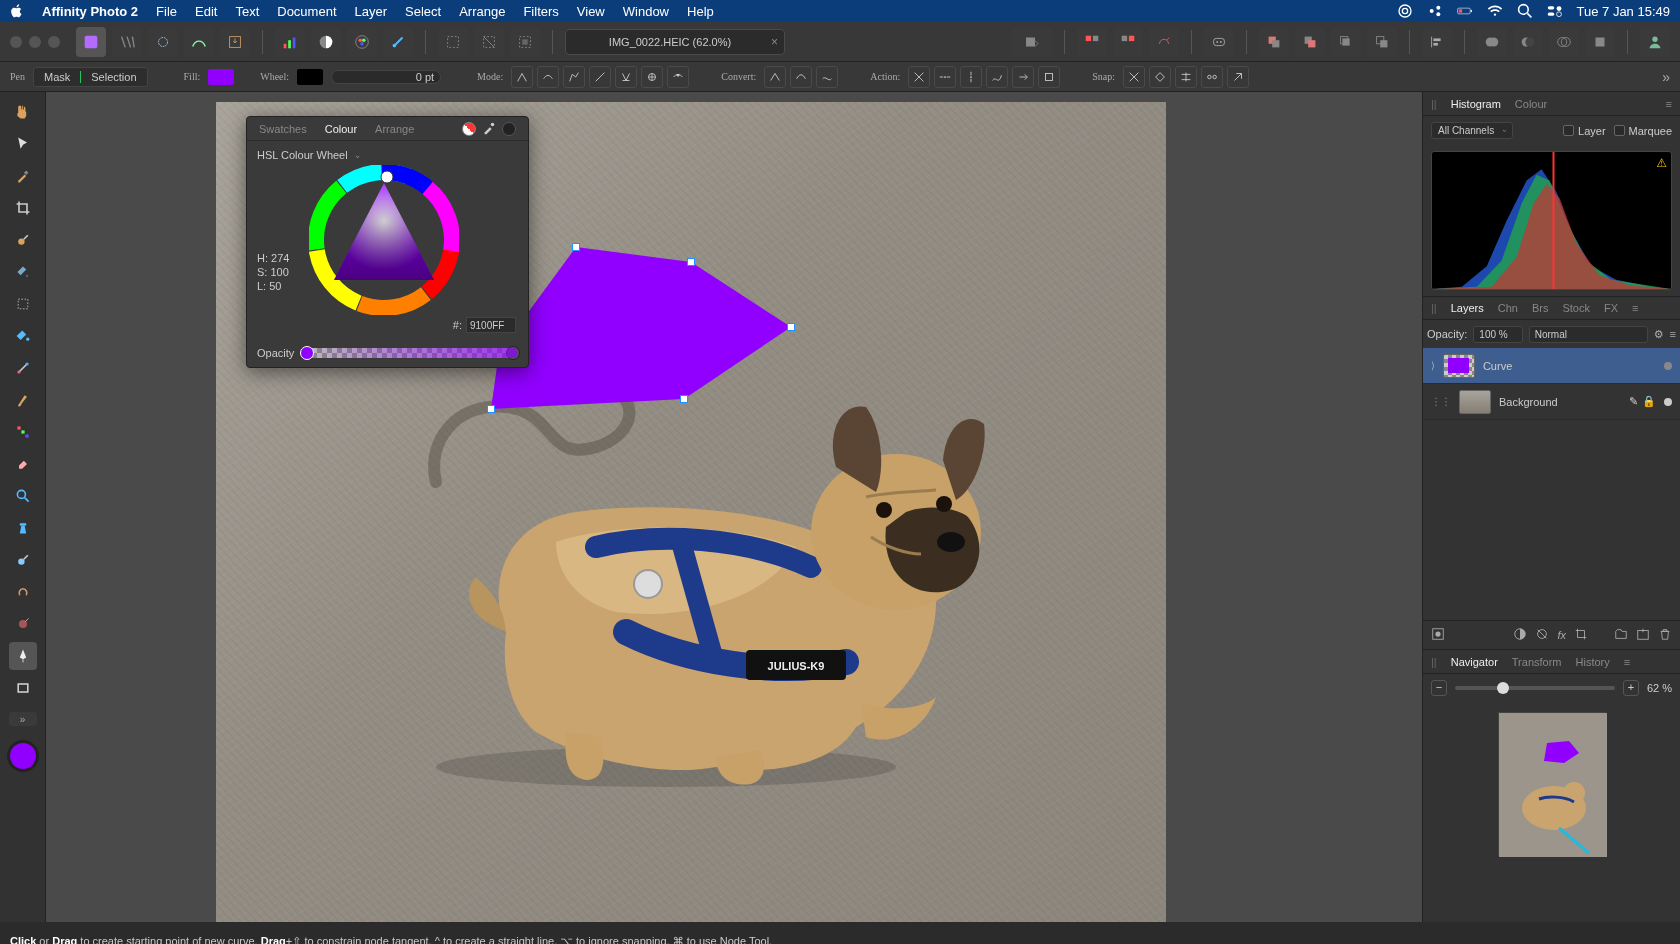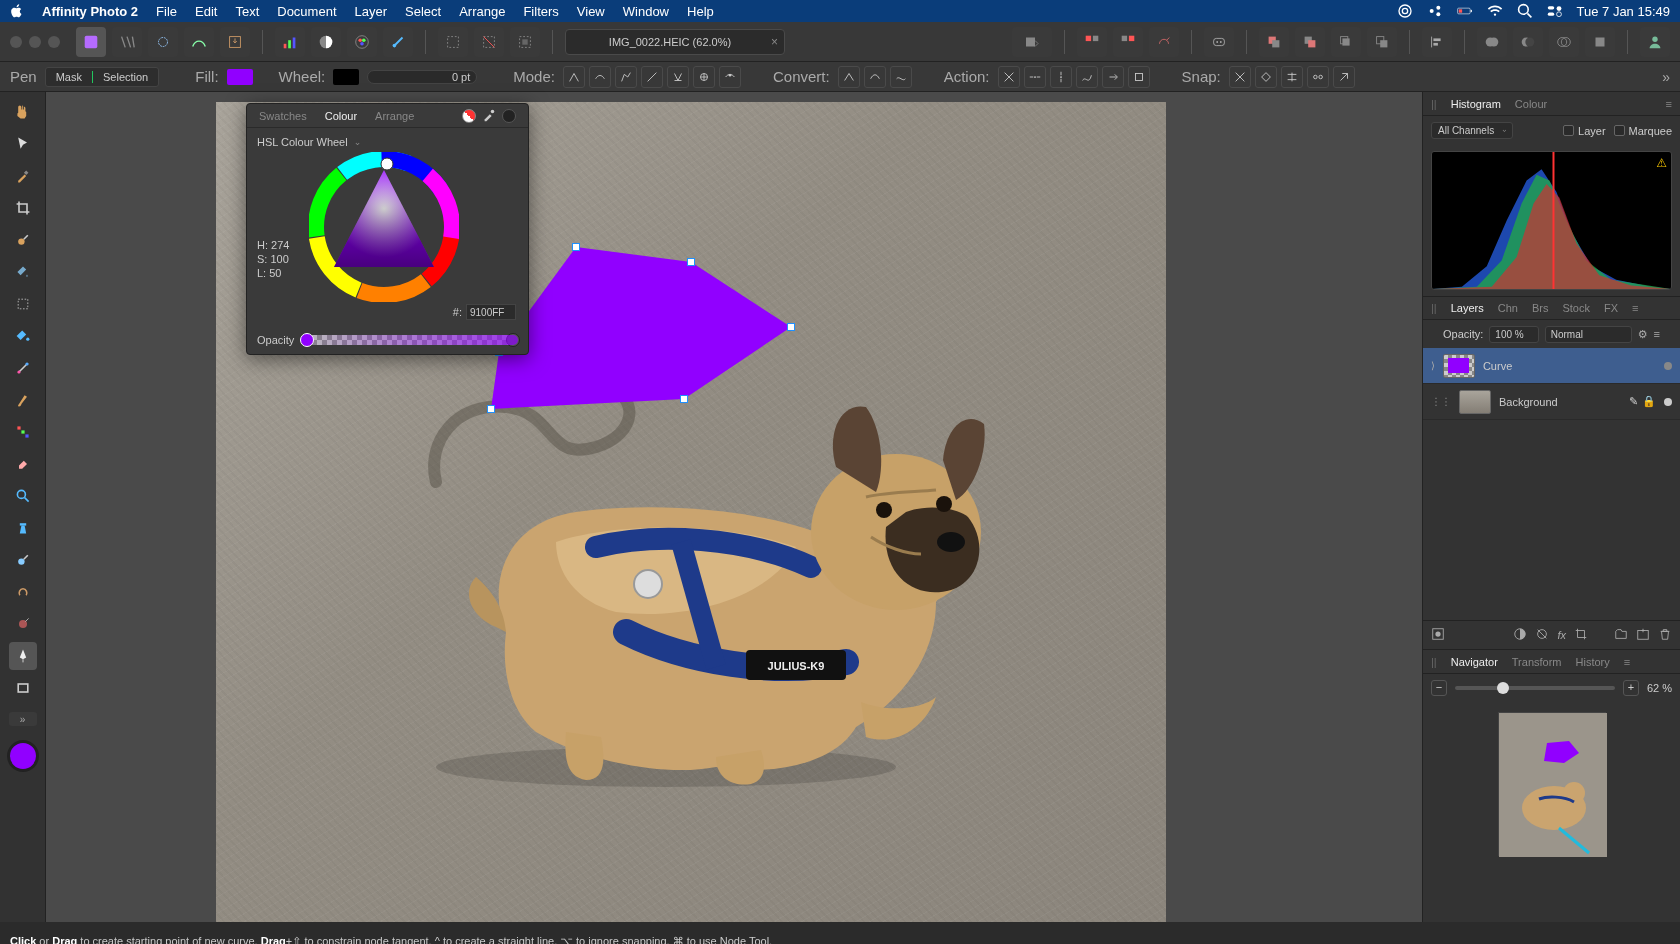--- a/index.html
+++ b/index.html
@@ -18,39 +18,39 @@
 .tb-btn{width:30px;height:30px;background:#3a3a3a;border-radius:4px;display:flex;align-items:center;justify-content:center;}
 .tb-btn.active{background:#555;}
 .tb-sep{width:1px;height:24px;background:#555;margin:0 6px;}
 .doc-tab{background:#2b2b2b;border:1px solid #4a4a4a;border-radius:4px;height:26px;min-width:220px;display:flex;align-items:center;justify-content:center;padding:0 20px 0 10px;position:relative;font-size:11px;color:#aaa;}
 .doc-tab .x{position:absolute;right:6px;font-size:12px;color:#888;}
 .contextbar{height:30px;background:#383838;border-bottom:1px solid #222;display:flex;align-items:center;padding:0 10px;gap:8px;font-size:11px;}
 .ctx-seg{background:#2d2d2d;border:1px solid #444;border-radius:3px;height:20px;display:flex;align-items:center;}
 .ctx-seg span{padding:0 10px;}
 .swatch{width:26px;height:16px;border-radius:2px;}
 .slider-track{width:110px;height:14px;background:#2a2a2a;border:1px solid #444;border-radius:7px;display:flex;align-items:center;justify-content:flex-end;padding-right:6px;font-size:10px;color:#bbb;}
-.ctx-lbl{color:#aaa;font-size:15px;}
+.ctx-lbl{color:#aaa;font-size:10px;font-family:Liberation Serif, serif;}
 .ctx-icon-group{display:flex;gap:4px;}
 .ctx-icon{width:22px;height:22px;border:1px solid #4a4a4a;border-radius:3px;display:flex;align-items:center;justify-content:center;}
 .main{display:flex;height:calc(944px - 22px - 40px - 30px - 22px);}
 .toolbox{width:46px;background:#323232;border-right:1px solid #222;display:flex;flex-direction:column;align-items:center;padding-top:6px;gap:4px;}
 .tool{width:28px;height:28px;border-radius:4px;display:flex;align-items:center;justify-content:center;}
 .tool.active{background:#555;}
 .expand-btn{width:28px;height:14px;background:#3a3a3a;border-radius:3px;display:flex;align-items:center;justify-content:center;margin-top:6px;}
 .color-circle{width:32px;height:32px;border-radius:50%;background:#9100FF;border:3px solid #222;margin-top:10px;}
 .content-area{flex:1;background:#4a4a4a;display:flex;}
 .canvas-wrap{flex:1;position:relative;overflow:hidden;}
 .canvas{position:absolute;left:170px;top:10px;width:950px;height:830px;background:linear-gradient(135deg,#a9a49b 0%, #938d83 40%, #8c867d 100%);}
 .pavement-tex{position:absolute;inset:0;background:repeating-linear-gradient(47deg,rgba(0,0,0,0.03) 0 2px,transparent 2px 6px), repeating-linear-gradient(-31deg,rgba(255,255,255,0.04) 0 1px, transparent 1px 7px);}
 .dog{position:absolute;left:200px;top:230px;width:580px;height:460px;}
 .dog svg{width:100%;height:100%;}
 .shape{position:absolute;left:250px;top:135px;}
 .shape polygon{fill:#9100FF;}
 .node{position:absolute;width:8px;height:8px;background:#fff;border:1px solid #1e90ff;}
-.colour-panel{position:absolute;left:246px;top:103px;width:283px;height:252px;background:#3a3a3a;border:1px solid #222;border-radius:4px;z-index:50;box-shadow:0 4px 20px rgba(0,0,0,0.5);}
+.colour-panel{position:absolute;left:246px;top:116px;width:283px;height:252px;background:#3a3a3a;border:1px solid #222;border-radius:4px;z-index:50;box-shadow:0 4px 20px rgba(0,0,0,0.5);}
 .cp-tabs{height:24px;display:flex;align-items:center;gap:18px;padding:0 12px;border-bottom:1px solid #2a2a2a;}
 .cp-tabs span{color:#888;font-size:11px;}
 .cp-tabs span.active{color:#eee;}
 .cp-tabs .right-icons{margin-left:auto;display:flex;gap:6px;align-items:center;}
 .cp-tabs .circ{width:14px;height:14px;border-radius:50%;}
 .cp-drop{margin:8px 10px;font-size:11px;color:#ccc;display:flex;align-items:center;gap:6px;}
 .cp-drop .chev{color:#888;font-size:9px;}
 .cp-body{display:flex;padding:0 10px;gap:10px;}
 .cp-readout{font-size:10px;color:#bbb;line-height:14px;margin-top:82px;}
 .wheel-wrap{position:relative;width:150px;height:150px;margin-left:10px;margin-top:-4px;}
@@ -70,21 +70,21 @@
 .hist-ctrl{display:flex;align-items:center;gap:8px;}
 .hist-sel{background:#2b2b2b;border:1px solid #444;border-radius:3px;padding:2px 18px 2px 6px;font-size:10px;position:relative;}
 .hist-sel::after{content:"⌃";position:absolute;right:4px;top:1px;font-size:8px;color:#888;transform:rotate(180deg);}
 .chk{display:flex;gap:4px;align-items:center;font-size:10px;color:#aaa;}
 .chk .box{width:11px;height:11px;border:1px solid #666;border-radius:2px;background:#2a2a2a;}
 .hist-body{flex:1;background:#000;border:1px solid #444;border-radius:3px;position:relative;overflow:hidden;}
 .hist-warn{position:absolute;right:4px;top:4px;color:#ffcc00;font-size:12px;}
 .layer-tabs{height:24px;display:flex;align-items:center;padding:0 8px;gap:14px;border-top:1px solid #222;border-bottom:1px solid #222;}
 .layer-tabs span{color:#888;font-size:11px;}
 .layer-tabs span.active{color:#eee;}
-.layer-ctrl{height:28px;display:flex;align-items:center;padding:0 20px;gap:6px;font-size:10px;}
+.layer-ctrl{height:28px;display:flex;align-items:center;padding:0 4px;gap:6px;font-size:10px;}
 .layer-ctrl .sel{background:#2b2b2b;border:1px solid #444;border-radius:3px;padding:2px 14px 2px 5px;position:relative;font-size:10px;}
 .layer-list{flex:0 0 auto;}
 .layer-row{height:36px;display:flex;align-items:center;padding:0 8px;gap:8px;border-bottom:1px solid #2a2a2a;}
 .layer-row.selected{background:#3e5e8f;}
 .layer-row .thumb{width:32px;height:24px;background:#555;border:1px solid #666;border-radius:2px;}
 .layer-row .name{flex:1;font-size:11px;}
 .layer-row .dot{width:8px;height:8px;border-radius:50%;background:#888;}
 .layer-row .icons{display:flex;gap:4px;color:#bbb;}
 .layer-footer{height:30px;border-top:1px solid #222;border-bottom:1px solid #222;display:flex;align-items:center;padding:0 8px;gap:8px;}
 .nav-tabs{height:24px;display:flex;align-items:center;padding:0 8px;gap:14px;border-bottom:1px solid #222;}

